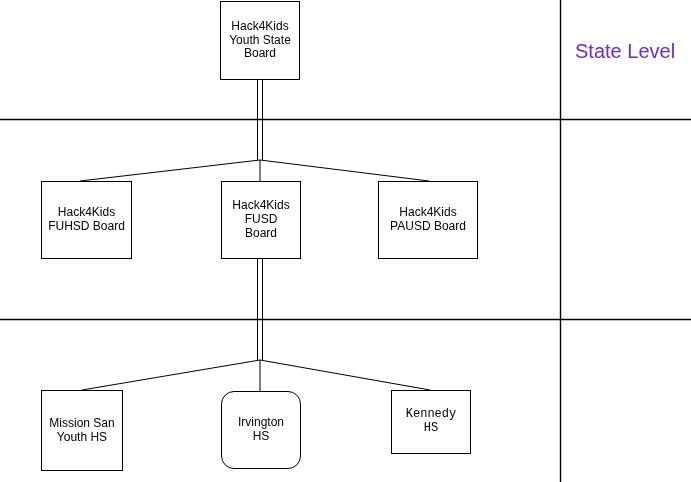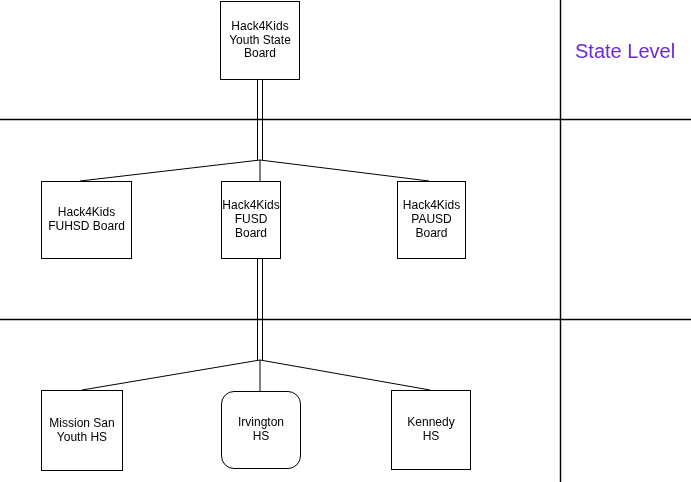--- a/index.html
+++ b/index.html
@@ -31,25 +31,25 @@
     align-items: center;
     justify-content: center;
     text-align: center;
     font-size: 12px;
     line-height: 1.15;
     color: #000000;
     padding: 0 6px;
   }
   .node-state     { left: 220px; top: 1px;   width: 80px; height: 79px; }
   .node-fuhsd     { left: 41px;  top: 181px; width: 91px; height: 78px; }
-  .node-fusd      { left: 221px; top: 181px; width: 60px; height: 78px; }
-  .node-pausd     { left: 397px; top: 181px; width: 69px; height: 78px; }
+  .node-fusd      { left: 221px; top: 181px; width: 80px; height: 78px; }
+  .node-pausd     { left: 378px; top: 181px; width: 100px; height: 78px; }
   .node-mission   { left: 41px;  top: 390px; width: 82px; height: 81px; }
   .node-irvington { left: 221px; top: 391px; width: 80px; height: 78px; border-radius: 13px; }
-  .node-kennedy   { left: 391px; top: 390px; width: 80px; height: 80px; }
+  .node-kennedy   { left: 391px; top: 390px; width: 80px; height: 64px; font-family: Liberation Mono, monospace; }
   .level-label {
     position: absolute;
     font-size: 20px;
     line-height: 23px;
     color: #6d28d9;
     white-space: nowrap;
   }
   .level-state  { left: 575px; top: 40px;  }
   .level-county { left: 565px; top: 221px; }
   .level-school { left: 567px; top: 392px; }

